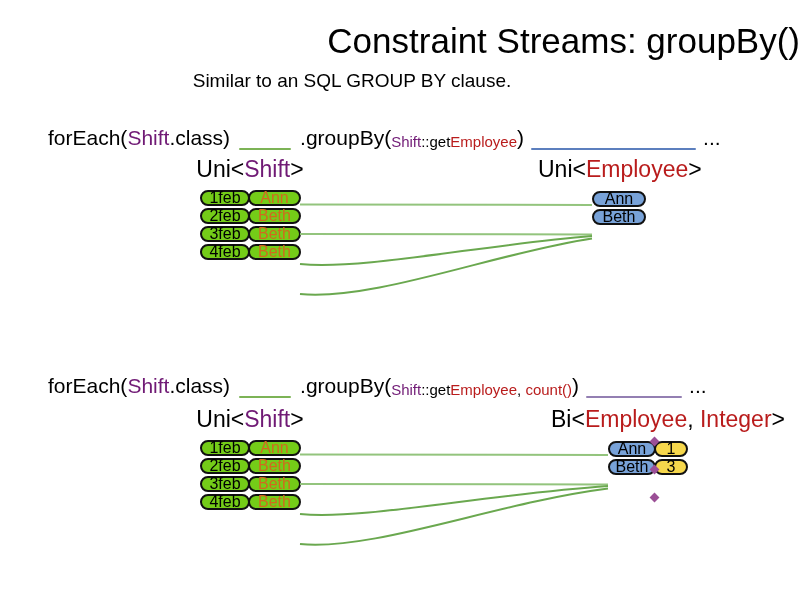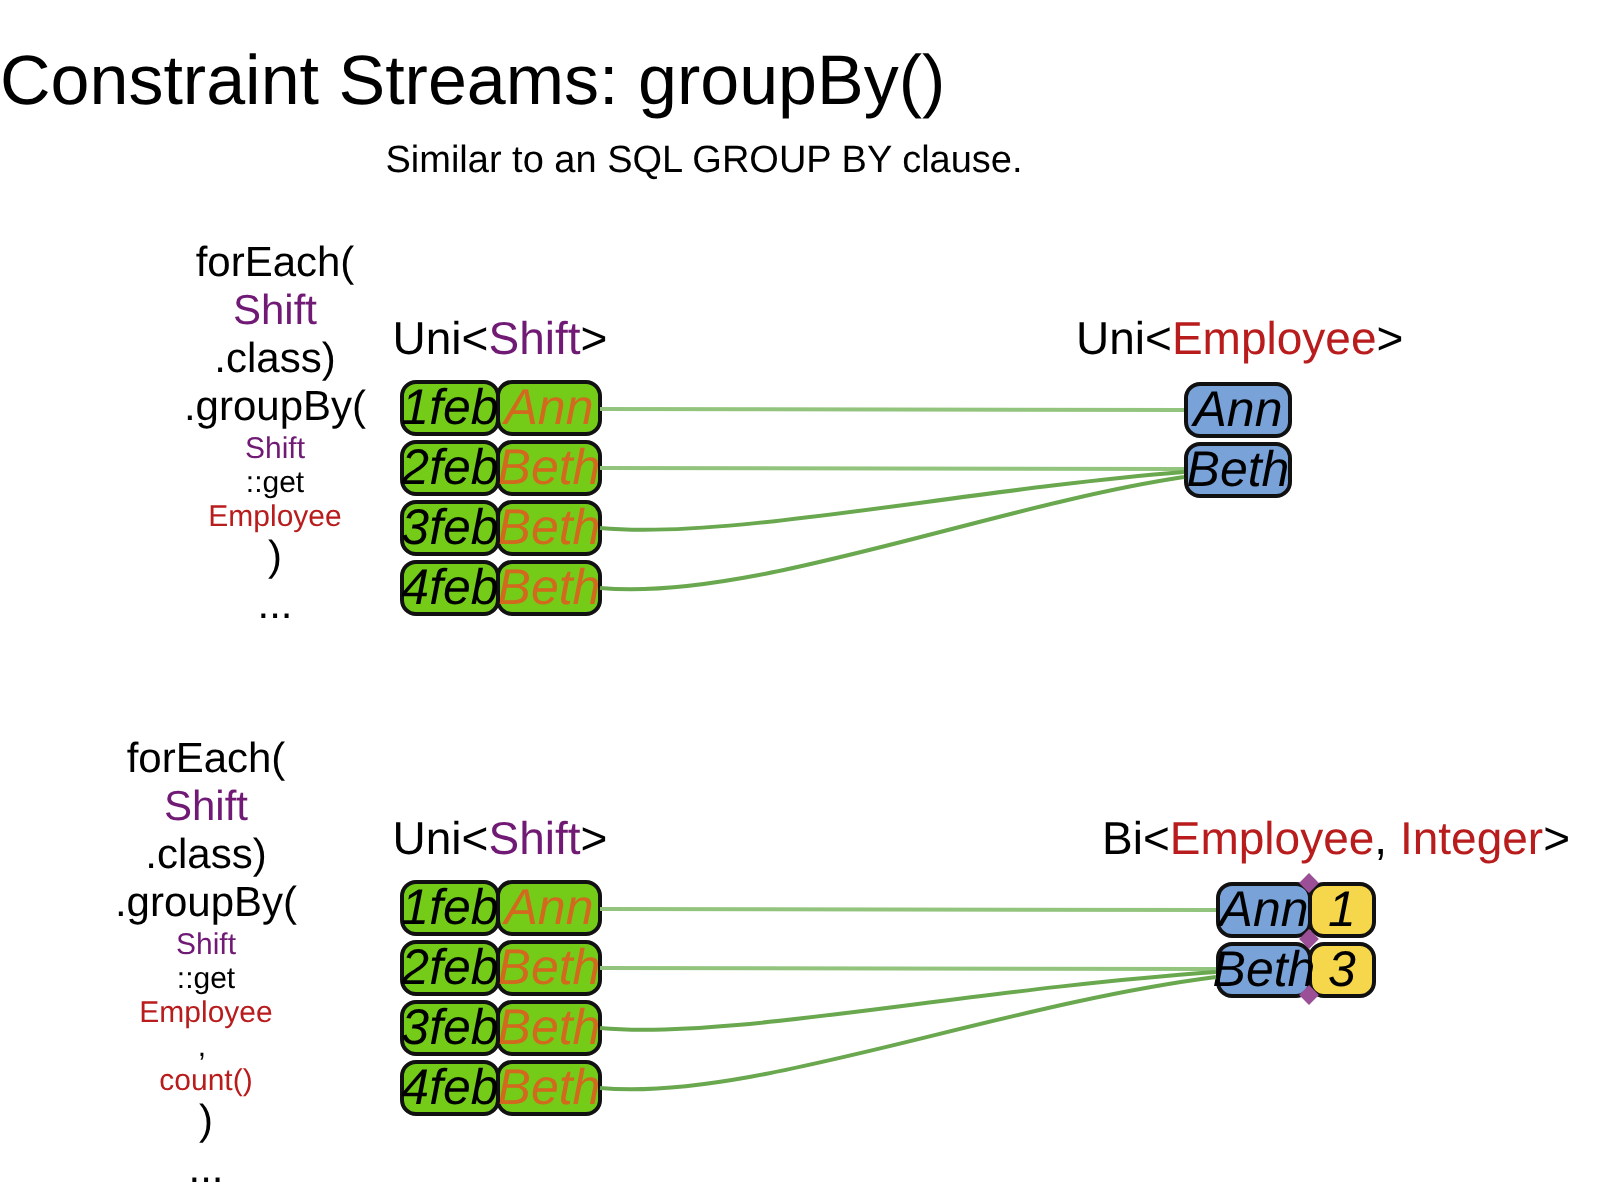--- a/index.html
+++ b/index.html
@@ -1,46 +1,46 @@
 <!DOCTYPE html>
 <html><head>
 <meta charset="utf-8">
 <style>
   html,body { margin:0; padding:0; background:#fff; }
   .slide {
     position:relative; width:800px; height:600px; background:#ffffff;
     font-family:"Liberation Sans", sans-serif; color:#000; overflow:hidden;
   }
-  .title { position:absolute; top:21px; left:0; width:800px; text-align:left;
+  .title { position:absolute; top:21px; left:0; width:800px; text-align:right;
            font-size:35px; letter-spacing:0; color:#000; }
   .subtitle { position:absolute; top:70px; left:0; width:704px; text-align:center;
               font-size:19px; color:#000; }
 
   
-  .code { position:absolute; left:48px; height:30px; display:flex; align-items:center;
-          font-size:21px; white-space:pre;flex-direction:column; }
+  .code { position:absolute; left:48px; height:30px; display:flex; align-items:flex-end;
+          font-size:21px; white-space:pre; }
   .code .sm { font-size:15px; }
   .green  { color:#701a75; }
   .blue   { color:#b91c1c; }
   .gold   { color:#b91c1c; }
 
   .hline { display:inline-block; height:2px; border-radius:1px; }
   .green-line  { background:#7cb356; width:52px;  margin:0 9px; }
   .blue-line   { background:#5c7fbe; width:165px; margin:0 7px; }
   .purple-line { background:#937fb2; width:96px;  margin:0 7px; }
 
   
   .type-label { position:absolute; font-size:23px; text-align:center; white-space:pre; }
 
   
   .group { position:absolute; }
   .grow { display:flex; margin-bottom:2px; }
-  .box { box-sizing:border-box; height:28px; border:2px solid #111; border-radius:8px;
-         display:flex; align-items:center; justify-content:center; font-size:25px;
-         background:#74cc18; position:relative;font-style:italic; }
+  .box { box-sizing:border-box; height:16px; border:2px solid #111; border-radius:8px;
+         display:flex; align-items:center; justify-content:center; font-size:16px;
+         background:#74cc18; position:relative; }
   .box.date { width:50px; z-index:2; }
   .box.name { width:53px; margin-left:-2px; color:#d2691e; z-index:1; }
   .box.emp  { width:54px; background:#78a2d8; z-index:2; }
   .box.emp2 { width:48px; background:#78a2d8; z-index:2; }
   .box.cnt  { width:34px; background:#f6d74c; margin-left:-2px; z-index:1; }
 
   .connectors { position:absolute; left:0; top:0; width:800px; height:600px;
                 pointer-events:none; z-index:3; }
 
   .diamond { position:absolute; width:7px; height:7px; background:#9b4f96;

